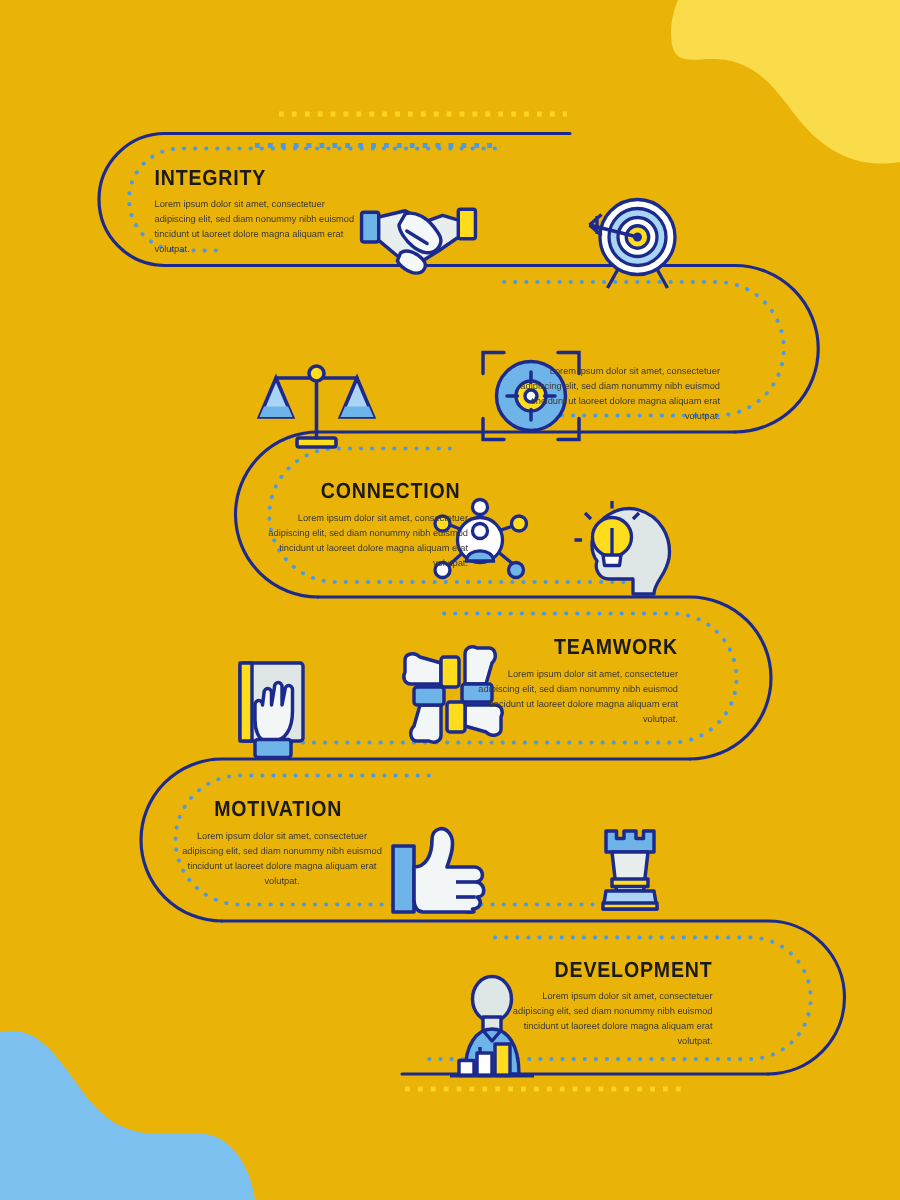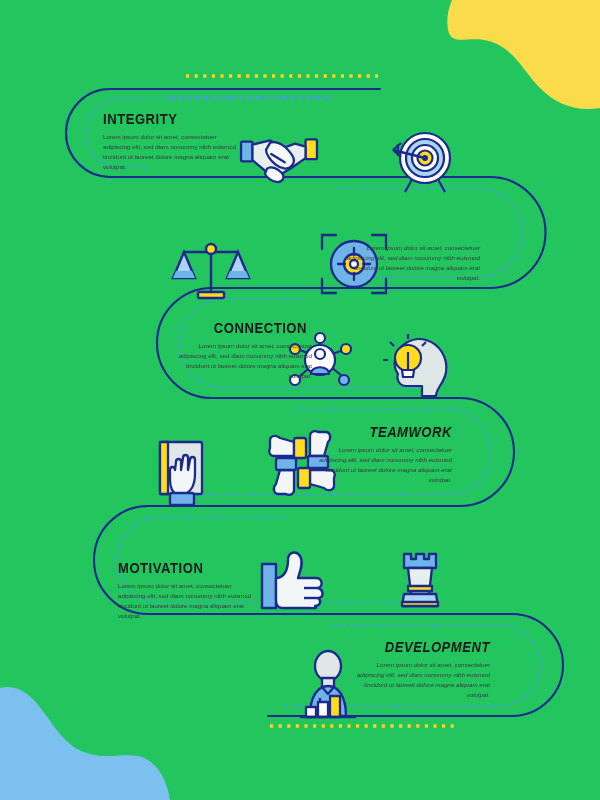--- a/index.html
+++ b/index.html
@@ -1,33 +1,33 @@
 <!DOCTYPE html>
 <html><head>
 <meta charset="utf-8">
 <style>
   html,body{margin:0;padding:0;background:#ffffff;}
   body{width:600px;height:800px;overflow:hidden;font-family:"Liberation Sans",sans-serif;}
-  #stage{position:relative;width:600px;height:800px;background:#22c55e;overflow:hidden;}
+  #stage{position:relative;width:600px;height:800px;background:#eab308;overflow:hidden;}
   #stage svg.layer{position:absolute;left:0;top:0;width:600px;height:800px;}
   .txtblock{position:absolute;}
   .sect-title{
     font-family:"Liberation Sans",sans-serif;
     font-weight:bold;font-size:14.5px;letter-spacing:.6px;
     color:#1a1a1a;margin:0 0 5px 0;line-height:1;
     transform:scaleX(.9);transform-origin:left top;
   }
   .sect-title.ralign{transform-origin:right top;}
   .sect-body{
     font-family:"Liberation Sans",sans-serif;
     font-size:6.2px;line-height:1.62;color:#3a3a3a;margin:0;
     width:140px;
   }
   .ta-left{text-align:left;}
-  .ta-right{text-align:right;font-style:italic;}
+  .ta-right{text-align:right;}
   .ta-right .sect-body{margin-left:auto;}
 </style>
 </head>
 <body>
 
 <div id="stage">
 
   <svg class="layer" viewBox="0 0 600 800">
     <path fill="#fadc4b" d="M600,0 L600,108 C575,112 556,104 540,88 C524,72 515,50 492,42 C470,34 452,48 448,30 C446,18 449,7 452,0 Z"></path>
     <path fill="#7cc0f0" d="M0,800 L0,688 C18,684 30,694 42,710 C56,728 66,748 90,754 C112,760 132,750 148,760 C162,769 168,786 170,800 Z"></path>
@@ -199,23 +199,23 @@
   <div class="txtblock ta-left" style="left:172px;top:321px;width:150px;text-align:right;">
     <div class="sect-title">CONNECTION</div>
     <div class="sect-body">Lorem ipsum dolor sit amet, consectetuer adipiscing elit, sed diam nonummy nibh euismod tincidunt ut laoreet dolore magna aliquam erat volutpat.</div>
   </div>
 
   <div class="txtblock ta-right" style="left:300px;top:425px;width:152px;">
     <div class="sect-title ralign">TEAMWORK</div>
     <div class="sect-body">Lorem ipsum dolor sit amet, consectetuer adipiscing elit, sed diam nonummy nibh euismod tincidunt ut laoreet dolore magna aliquam erat volutpat.</div>
   </div>
 
-  <div class="txtblock ta-left" style="left:118px;top:561px;width:150px;">
+  <div class="txtblock ta-left" style="left:118px;top:533px;width:150px;text-align:center;">
     <div class="sect-title">MOTIVATION</div>
     <div class="sect-body">Lorem ipsum dolor sit amet, consectetuer adipiscing elit, sed diam nonummy nibh euismod tincidunt ut laoreet dolore magna aliquam erat volutpat.</div>
   </div>
 
-  <div class="txtblock ta-right" style="left:338px;top:640px;width:152px;">
+  <div class="txtblock ta-right" style="left:323px;top:640px;width:152px;">
     <div class="sect-title ralign">DEVELOPMENT</div>
     <div class="sect-body">Lorem ipsum dolor sit amet, consectetuer adipiscing elit, sed diam nonummy nibh euismod tincidunt ut laoreet dolore magna aliquam erat volutpat.</div>
   </div>
 
 </div>
 
 </body></html>

